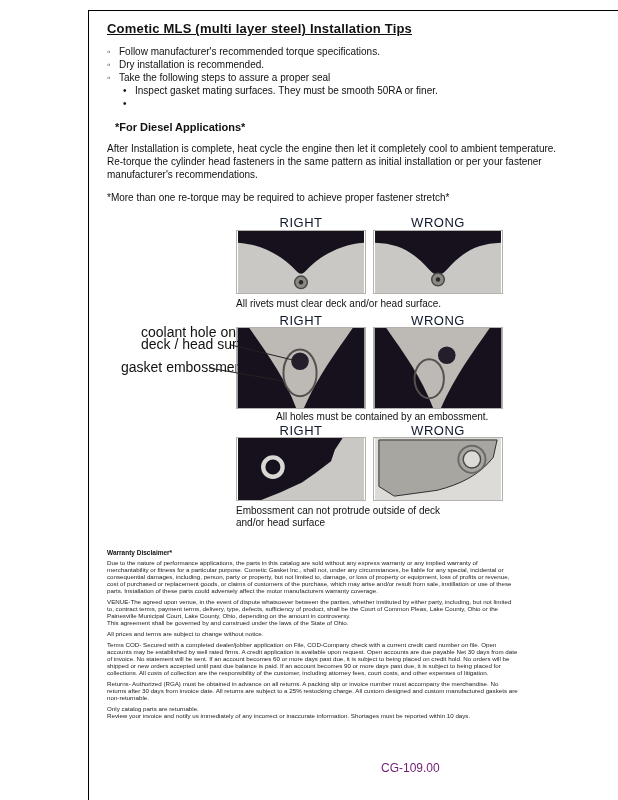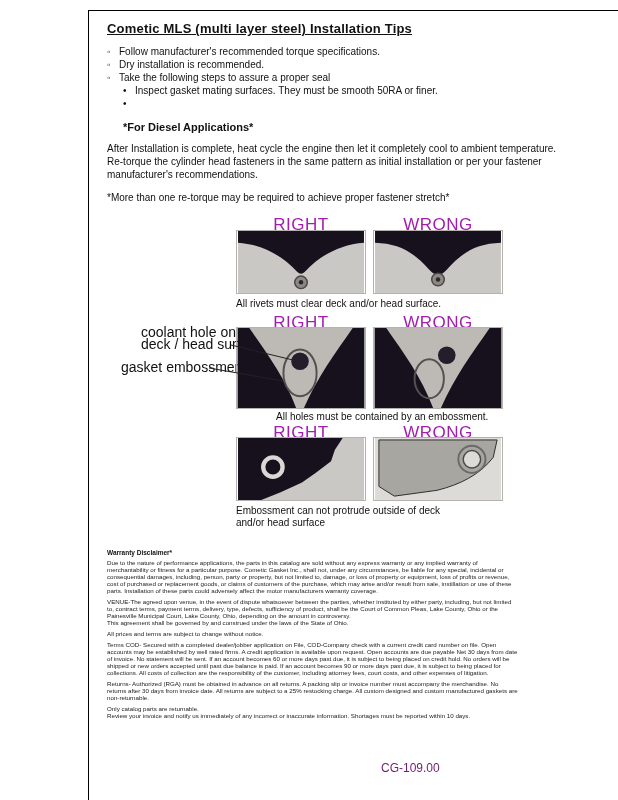--- a/index.html
+++ b/index.html
@@ -6,27 +6,27 @@
   html,body { width:618px; height:800px; background:#ffffff; overflow:hidden;
               font-family:"Liberation Sans", sans-serif; color:#111; }
   .sheet { position:absolute; left:88px; top:10px; width:530px; height:790px;
            border-left:1.5px solid #000; border-top:1.5px solid #000;
            padding:10px 12px 0 18px; }
   .title { font-size:13px; font-weight:bold; text-decoration:underline;
            letter-spacing:.2px; margin-bottom:9px; }
   .tip-line { display:flex; font-size:10px; line-height:13px; }
   .tip-line .b { width:12px; flex:0 0 12px; }
   .tip-line.sub { margin-left:16px; }
-  .h2 { font-size:11px; font-weight:bold; margin:11px 16px 9px; }
+  .h2 { font-size:11px; font-weight:bold; margin:11px 8px 9px; }
   p.body { font-size:10px; line-height:13px; width:465px; margin-bottom:9px; }
   .note { font-size:10px; margin-top:11px; }
 
   .diagrams { position:relative; width:500px; height:322px; margin-top:12px; }
-  .dlabel { position:absolute; width:130px; text-align:center; font-size:17px;
-            color:#a21caf; letter-spacing:.5px; }
+  .dlabel { position:absolute; width:130px; text-align:center; font-size:13px;
+            color:#0f172a; letter-spacing:.5px; }
   .diag { position:absolute; width:130px; display:block; border:1px solid #b5b2ae; }
   .dcaption { position:absolute; font-size:10px; line-height:12px; white-space:pre-line; }
   .pointer-label { position:absolute; font-size:14px; line-height:11.5px; white-space:pre-line; }
   .overlay { position:absolute; left:0; top:0; pointer-events:none; }
 
   .legal { margin-top:12px; width:412px; }
   .legal h3 { font-size:6.5px; font-weight:bold; margin-bottom:3px; }
   .legal p { font-size:6.2px; line-height:7px; margin-bottom:4px; white-space:pre-line; color:#222; }
   .footer { position:absolute; top:750px; left:292px; font-size:12px; color:#701a75; }
 </style>

